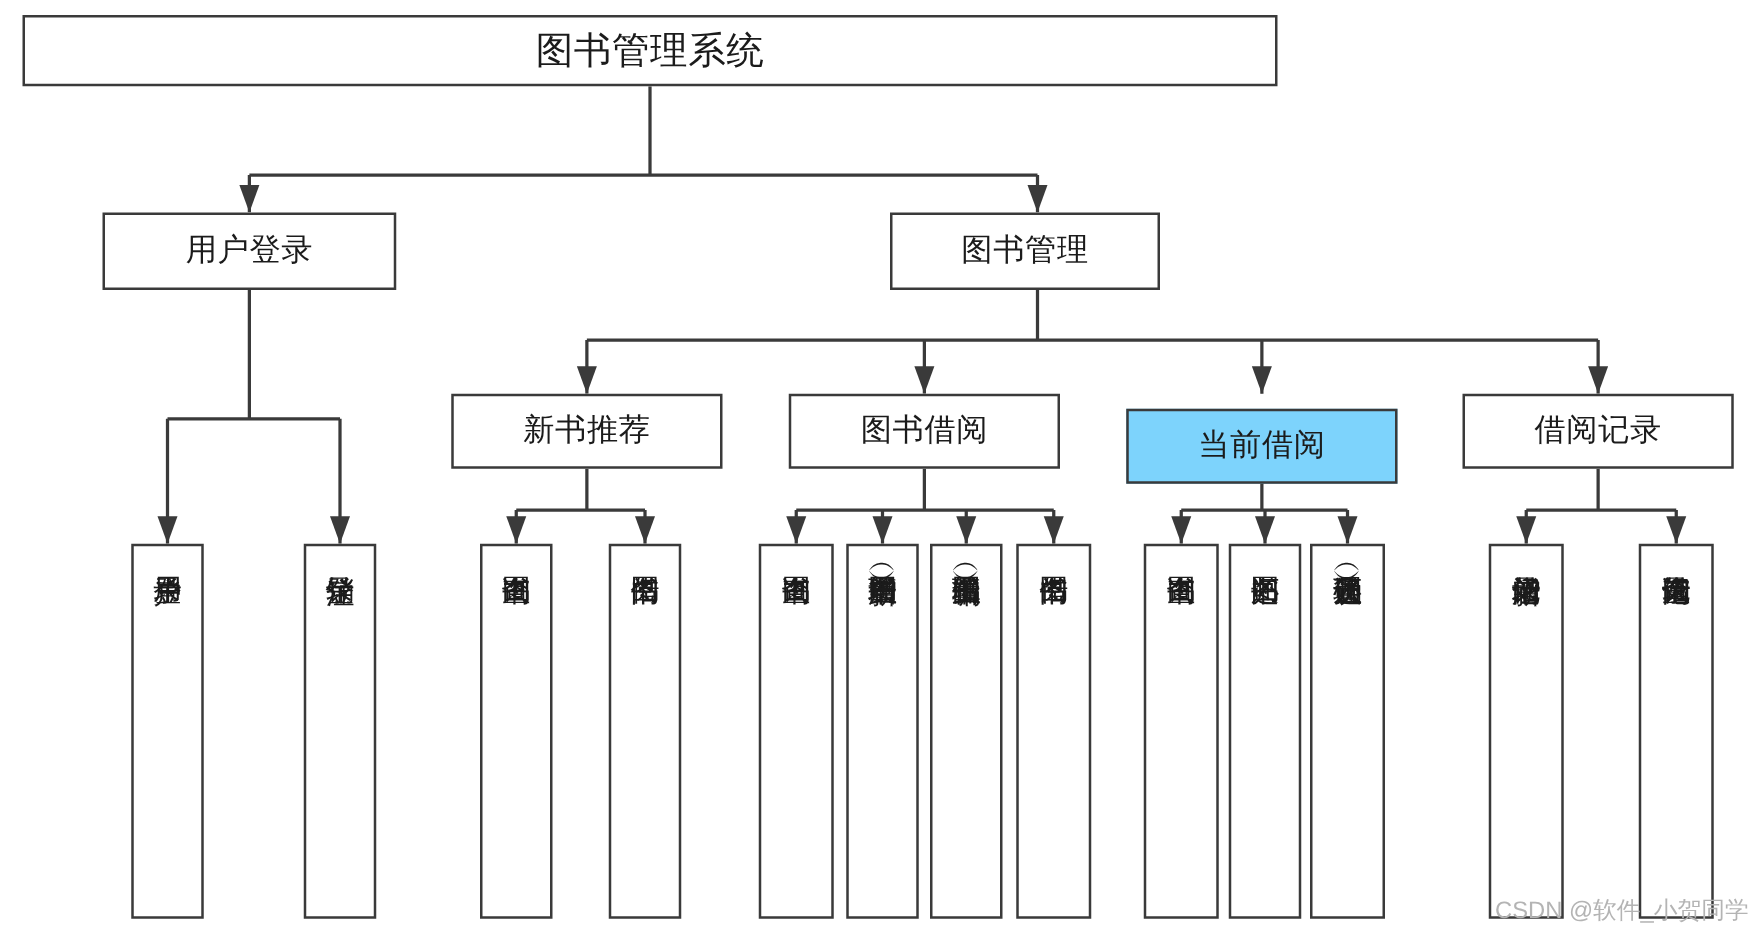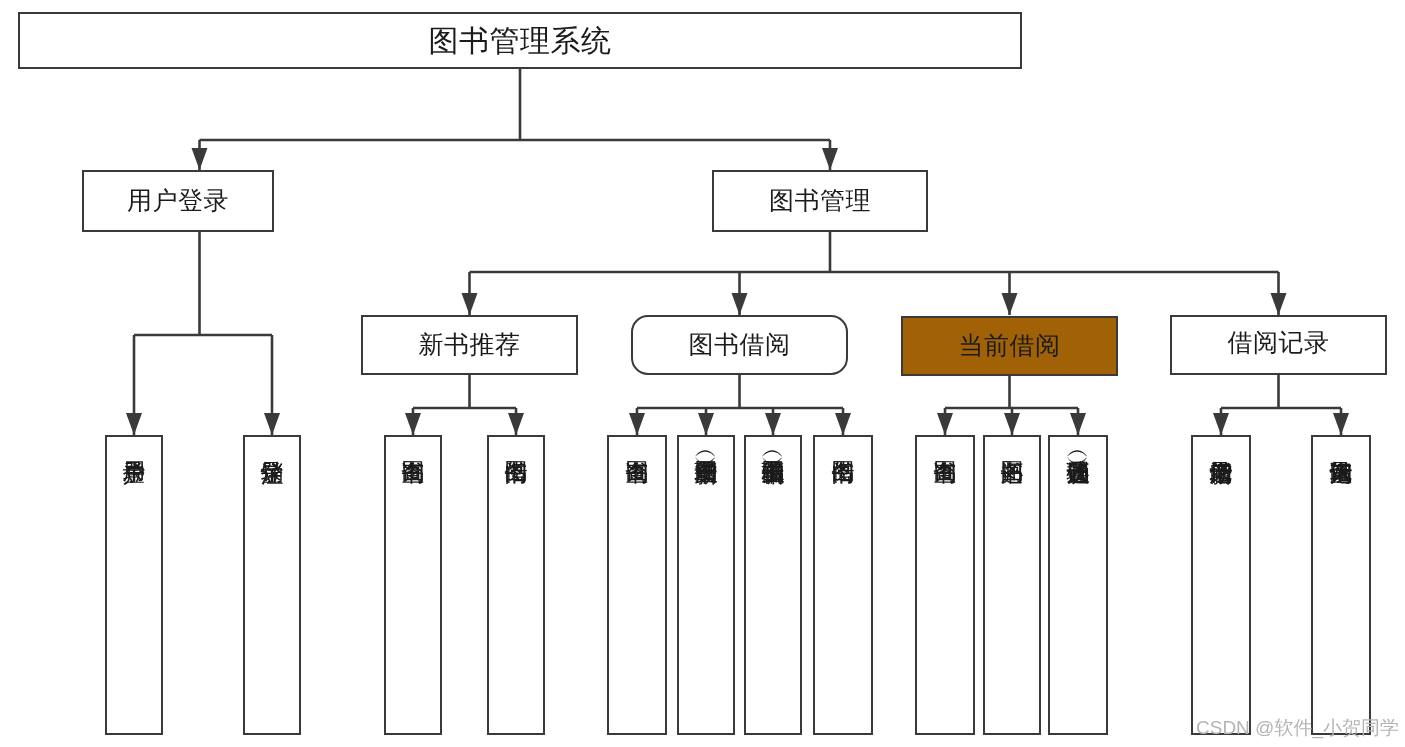--- a/index.html
+++ b/index.html
@@ -123,36 +123,36 @@
       <line x1="1221" y1="408" x2="1341" y2="408" stroke="#3a3a3a" stroke-width="2.6"></line>
       <line x1="1221" y1="408" x2="1221" y2="435" stroke="#3a3a3a" stroke-width="2.6"></line>
       <polygon points="1213,413 1229,413 1221,435" fill="#3a3a3a"></polygon>
       <line x1="1341" y1="408" x2="1341" y2="435" stroke="#3a3a3a" stroke-width="2.6"></line>
       <polygon points="1333,413 1349,413 1341,435" fill="#3a3a3a"></polygon>
     </svg>
   <div id="nodes-layer">
       <div class="node horizontal root" style="left: 18px; top: 12px; width: 1004px; height: 57px; border-color: rgb(58, 58, 58); background: rgb(255, 255, 255); color: rgb(27, 27, 27);">
         <span>图书管理系统</span>
       </div>
-      <div class="node horizontal" style="left: 82px; top: 170px; width: 192px; height: 62px; border-color: rgb(58, 58, 58); background: rgb(255, 255, 255); color: rgb(27, 27, 27);">
+      <div class="node horizontal" style="left: 82px; top: 170px; width: 235px; height: 62px; border-color: rgb(58, 58, 58); background: rgb(255, 255, 255); color: rgb(27, 27, 27);">
         <span>用户登录</span>
       </div>
       <div class="node horizontal" style="left: 712px; top: 170px; width: 216px; height: 62px; border-color: rgb(58, 58, 58); background: rgb(255, 255, 255); color: rgb(27, 27, 27);">
         <span>图书管理</span>
       </div>
       <div class="node horizontal" style="left: 361px; top: 315px; width: 217px; height: 60px; border-color: rgb(58, 58, 58); background: rgb(255, 255, 255); color: rgb(27, 27, 27);">
         <span>新书推荐</span>
       </div>
-      <div class="node horizontal" style="left: 631px; top: 315px; width: 217px; height: 60px; border-color: rgb(58, 58, 58); background: rgb(255, 255, 255); color: rgb(27, 27, 27); border-radius: 17px;">
+      <div class="node horizontal" style="left: 631px; top: 315px; width: 217px; height: 60px; border-color: rgb(58, 58, 58); background: rgb(255, 255, 255); color: rgb(27, 27, 27);">
         <span>图书借阅</span>
       </div>
-      <div class="node horizontal" style="left: 901px; top: 316px; width: 217px; height: 60px; border-color: rgb(58, 58, 58); background: #a16207; color: rgb(27, 27, 27);">
+      <div class="node horizontal" style="left: 901px; top: 327px; width: 217px; height: 60px; border-color: rgb(58, 58, 58); background: #7dd3fc; color: rgb(27, 27, 27);">
         <span>当前借阅</span>
       </div>
-      <div class="node horizontal" style="left: 1170px; top: 315px; width: 217px; height: 60px; border-color: rgb(58, 58, 58); background: rgb(255, 255, 255); color: rgb(27, 27, 27); font-family: Liberation Mono, monospace;">
+      <div class="node horizontal" style="left: 1170px; top: 315px; width: 217px; height: 60px; border-color: rgb(58, 58, 58); background: rgb(255, 255, 255); color: rgb(27, 27, 27);">
         <span>借阅记录</span>
       </div>
       <div class="node vertical" style="left: 105px; top: 435px; width: 58px; height: 300px; border-color: rgb(58, 58, 58); background: rgb(255, 255, 255); color: rgb(27, 27, 27);">
         <span class="vlabel">用户登录</span>
       </div>
       <div class="node vertical" style="left: 243px; top: 435px; width: 58px; height: 300px; border-color: rgb(58, 58, 58); background: rgb(255, 255, 255); color: rgb(27, 27, 27);">
         <span class="vlabel">注销登录</span>
       </div>
       <div class="node vertical" style="left: 384px; top: 435px; width: 58px; height: 300px; border-color: rgb(58, 58, 58); background: rgb(255, 255, 255); color: rgb(27, 27, 27);">
         <span class="vlabel">查询图书</span>

